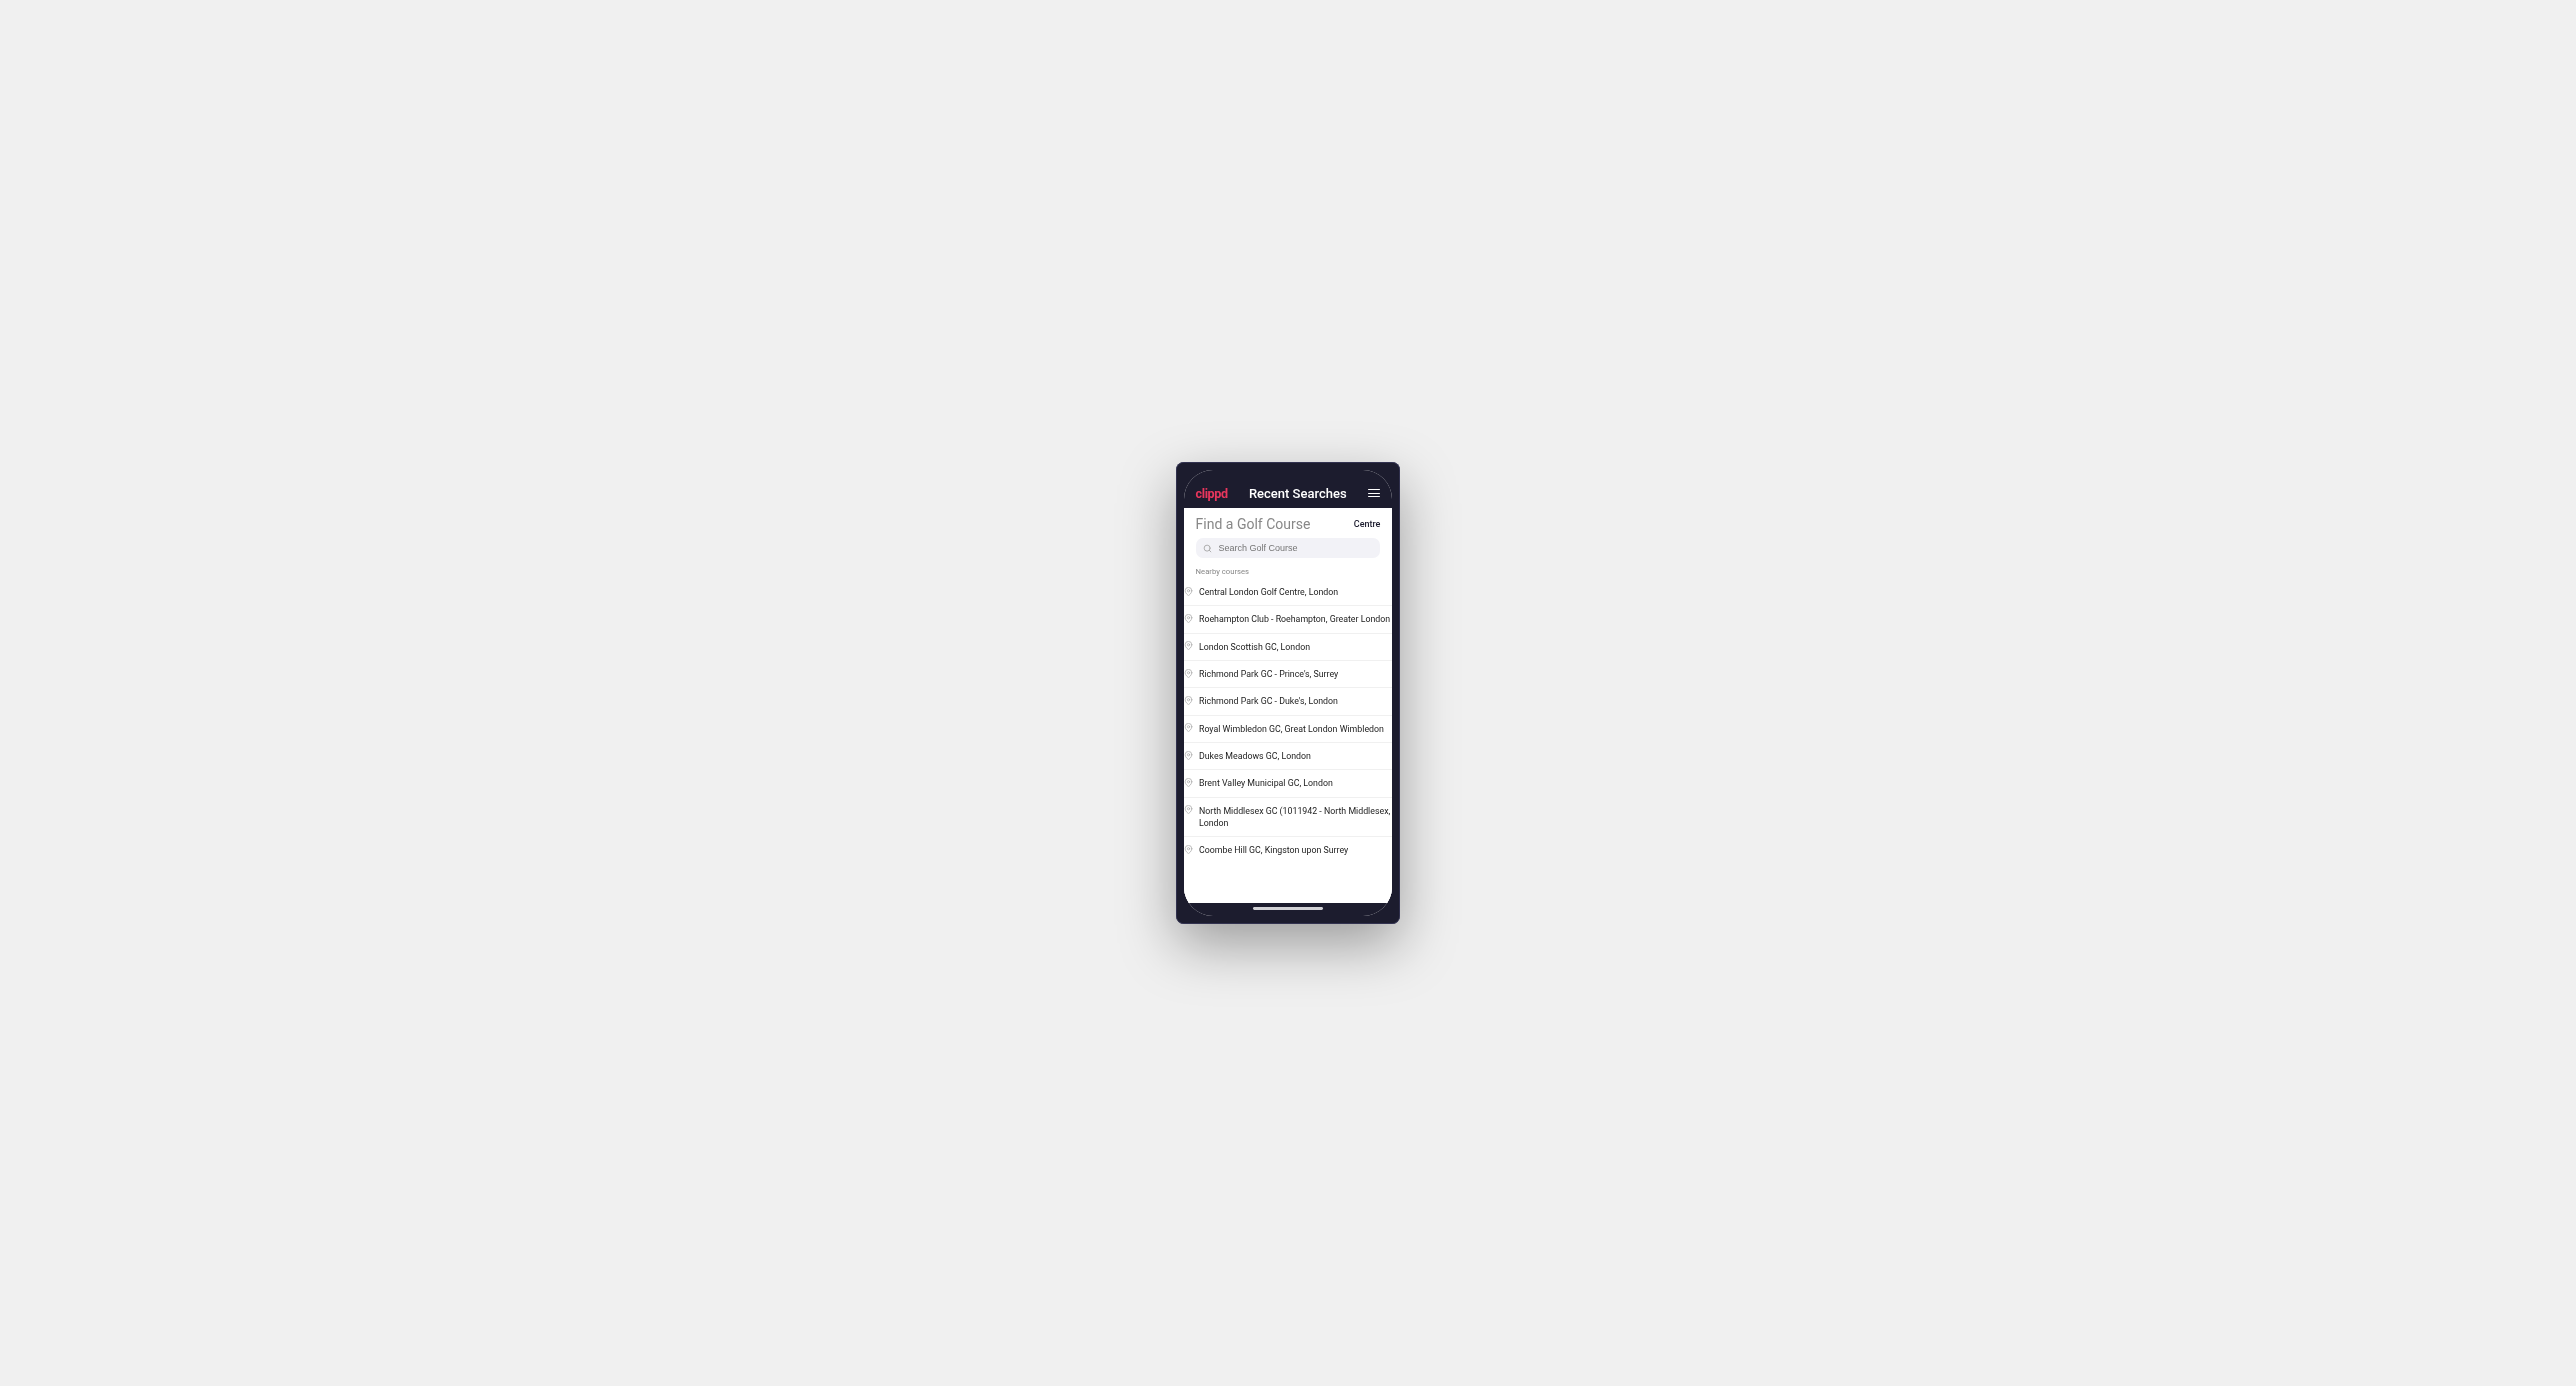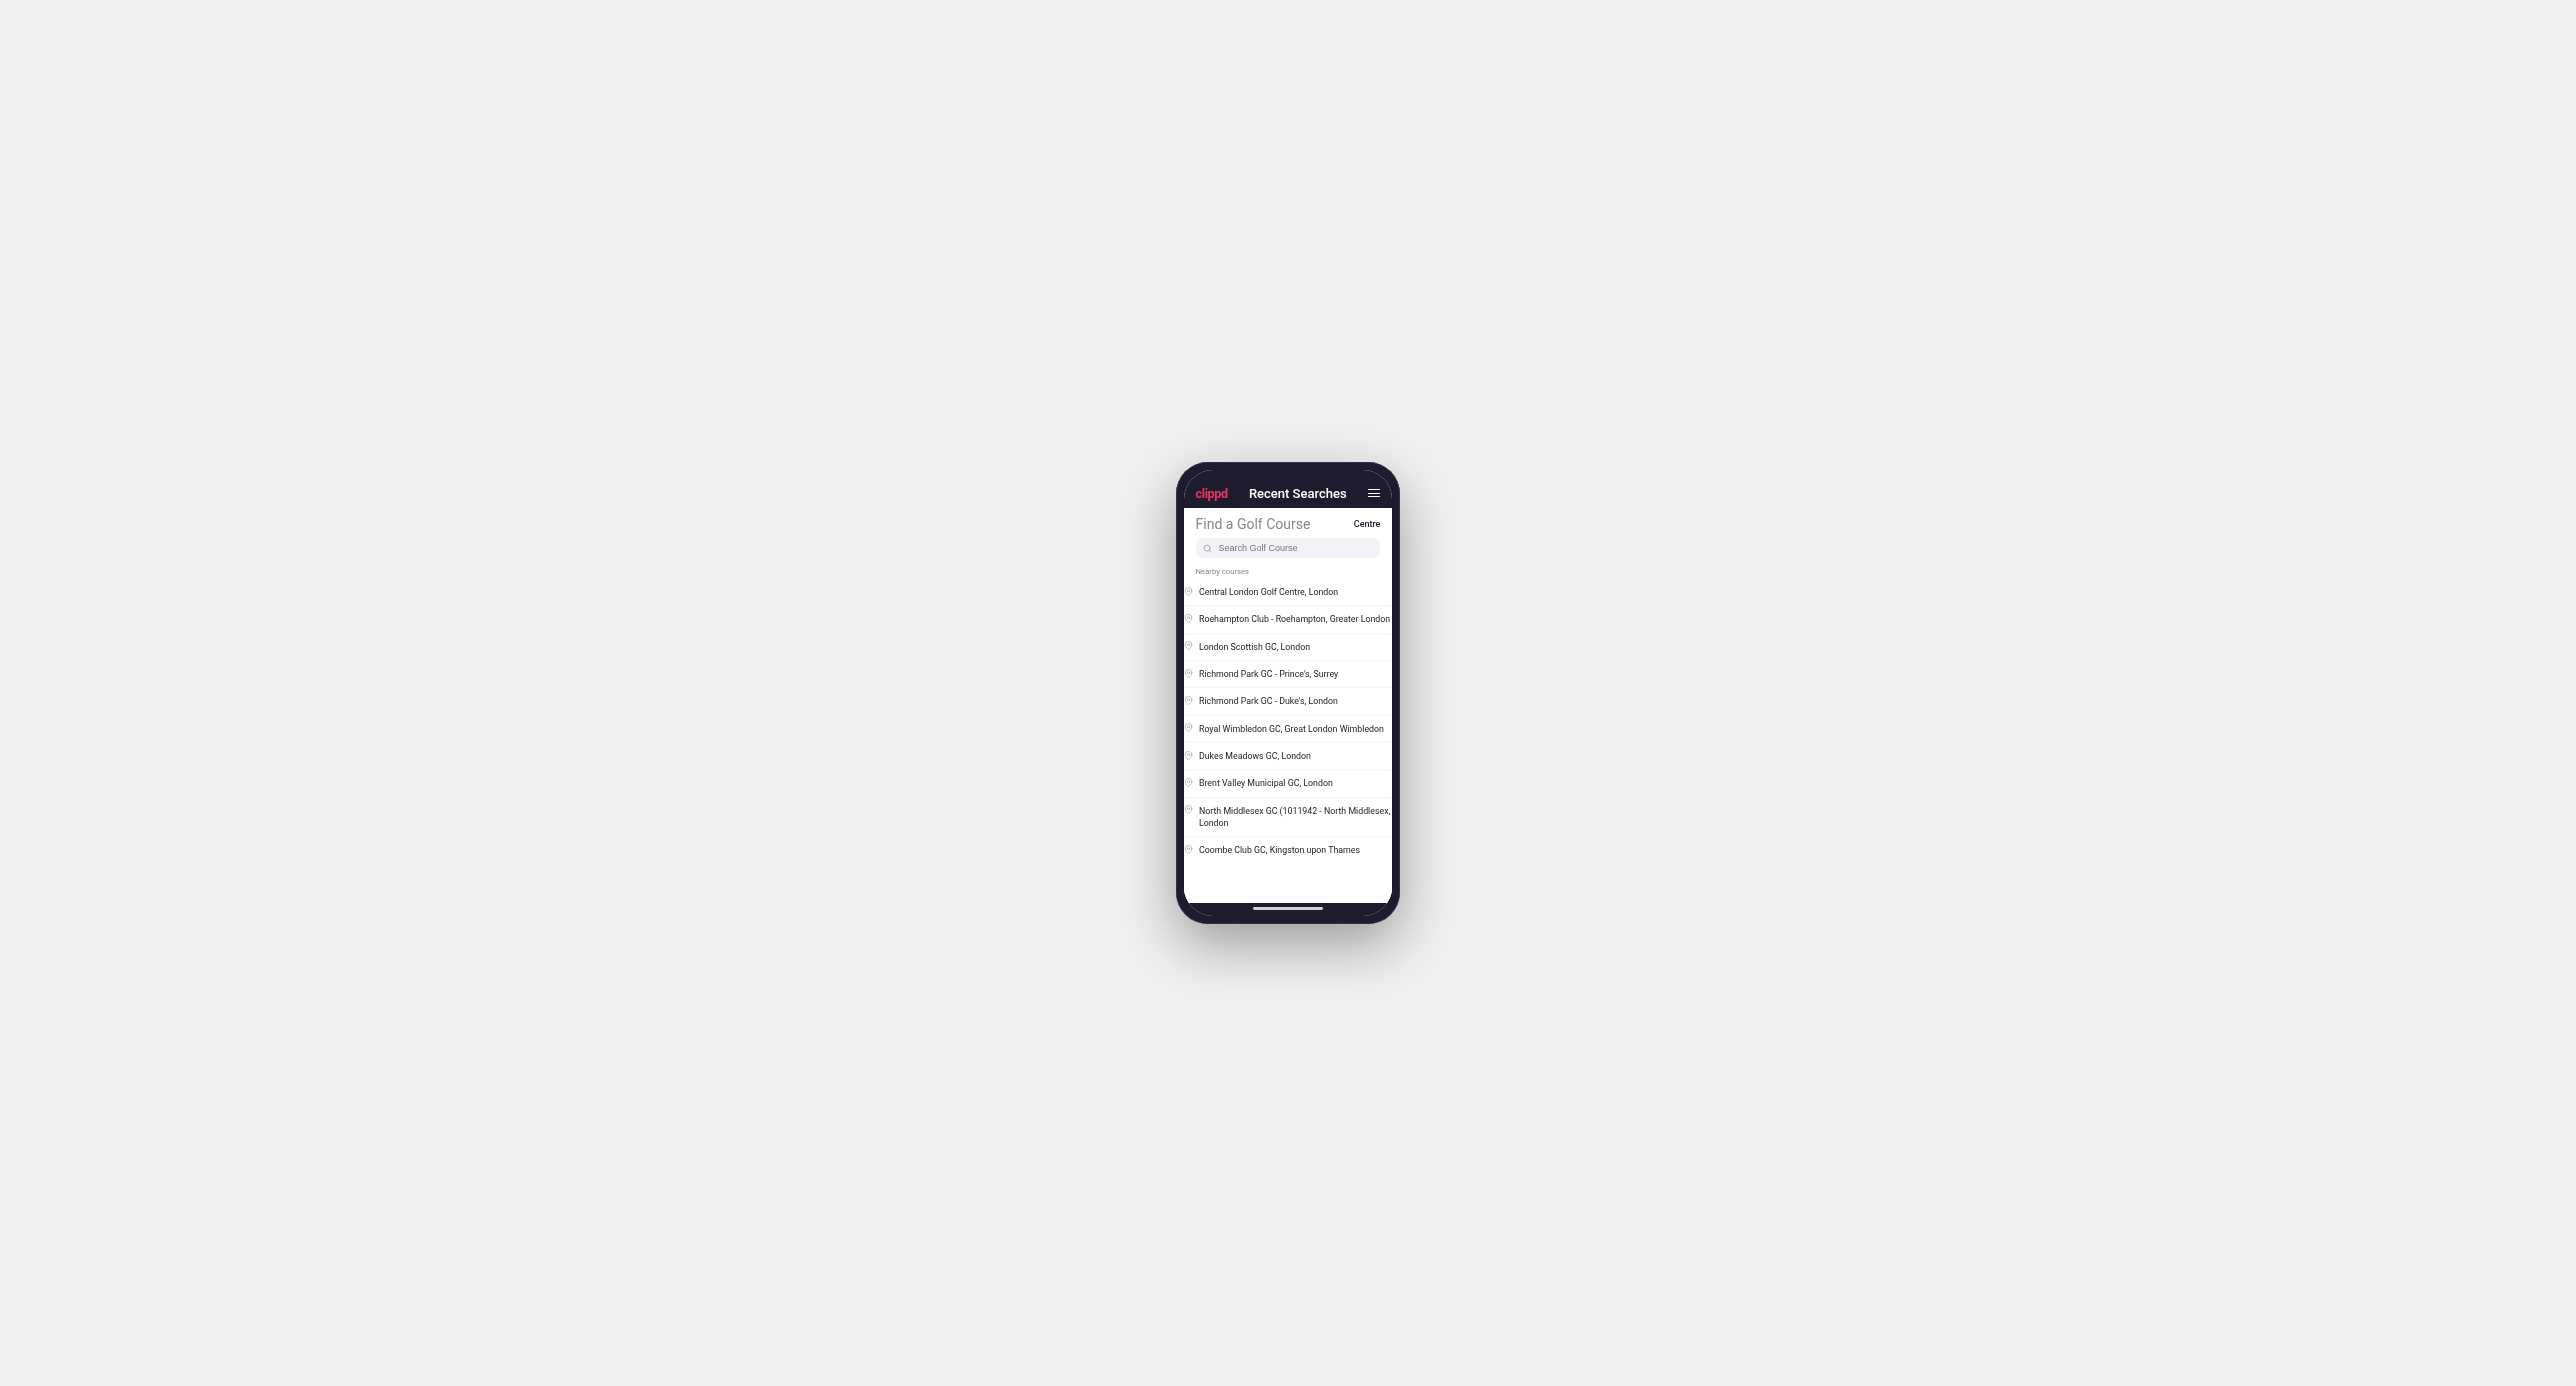--- a/index.html
+++ b/index.html
@@ -8,21 +8,21 @@
       display: flex;
       justify-content: center;
       align-items: center;
       min-height: 100vh;
       font-family: -apple-system, BlinkMacSystemFont, 'Segoe UI', Roboto, sans-serif;
     }
     .phone-outer {
       width: 224px;
       height: 462px;
       background: #1c1c2e;
-      border-radius: 32px;
+      border-radius: 8px;
       padding: 8.4px;
       box-shadow: 0 21px 56px rgba(0,0,0,0.35), inset 0 0 0 0.7px #3a3a5c;
       position: relative;
     }
     .phone-inner {
       width: 100%;
       height: 100%;
       background: #fff;
       border-radius: 29px;
       overflow: hidden;
@@ -256,21 +256,21 @@
         <path d="M21 10c0 7-9 13-9 13S3 17 3 10a9 9 0 0 1 18 0z"></path>
         <circle cx="12" cy="10" r="3"></circle>
       </svg>
       <span class="course-name">North Middlesex GC (1011942 - North Middlesex, London</span>
     </div>
           <div class="course-item">
       <svg class="pin-icon" width="9" height="9" viewBox="0 0 24 24" fill="none" stroke="#aaa" stroke-width="2" stroke-linecap="round" stroke-linejoin="round">
         <path d="M21 10c0 7-9 13-9 13S3 17 3 10a9 9 0 0 1 18 0z"></path>
         <circle cx="12" cy="10" r="3"></circle>
       </svg>
-      <span class="course-name">Coombe Club GC, Kingston upon Thames</span>
+      <span class="course-name">Coombe Hill GC, Kingston upon Surrey</span>
     </div>
         </div>
 
     </div>
 
     <div class="home-indicator">
       <div class="home-bar"></div>
     </div>
 
   </div>

